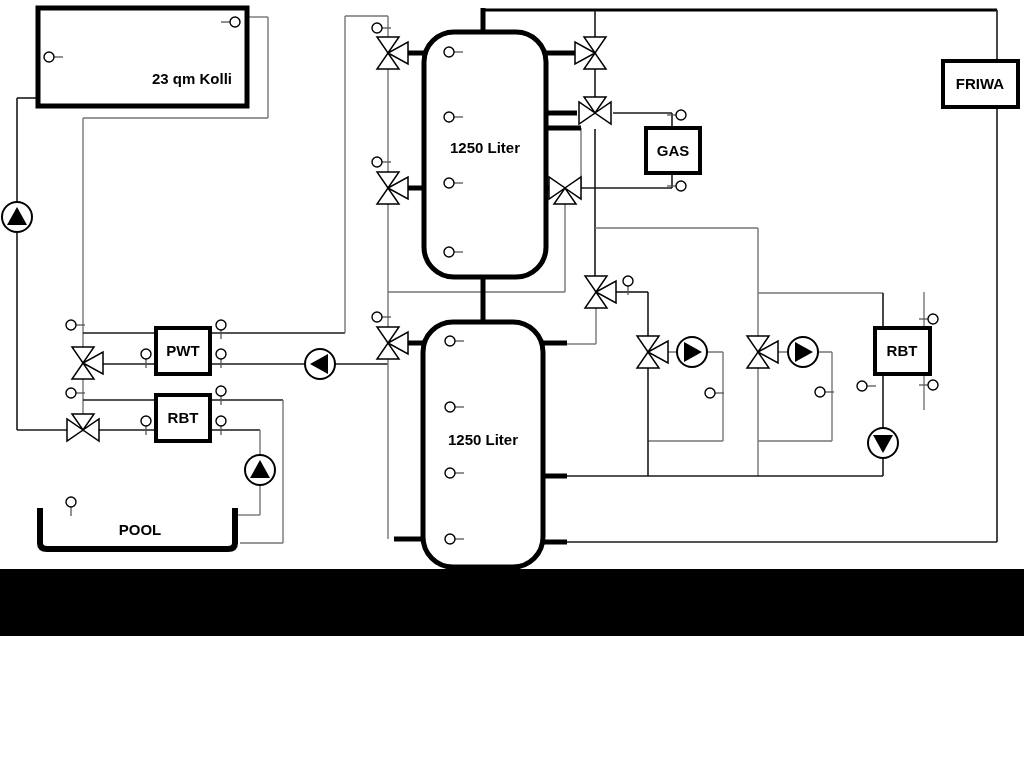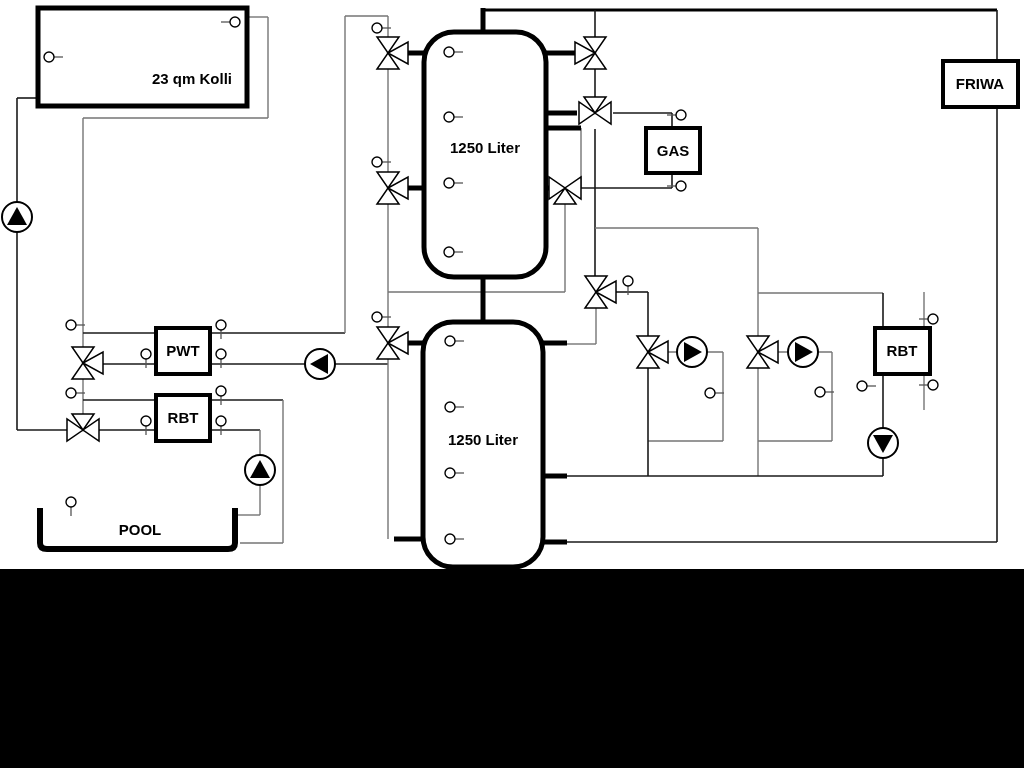--- a/index.html
+++ b/index.html
@@ -1,16 +1,16 @@
 <!DOCTYPE html>
 <html><head>
 <meta charset="utf-8">
 <style>
   html,body{margin:0;padding:0;background:#fff;}
-  #stage{position:relative;width:1024px;height:768px;background:#fff;overflow:hidden;
+  #stage{position:relative;width:1024px;height:636px;background:#fff;overflow:hidden;
          font-family:"Liberation Sans",sans-serif;}
   svg{display:block}
   .pg{stroke:#757575;stroke-width:1.4;fill:none}
   .pb{stroke:#1a1a1a;stroke-width:1.6;fill:none}
   .m {stroke:#000;stroke-width:3;fill:none}
   .thick{stroke:#000;stroke-width:5;fill:none}
   .box{fill:#fff;stroke:#000;stroke-width:4}
   .bigbox{fill:#fff;stroke:#000;stroke-width:5}
   .valve{fill:#fff;stroke:#000;stroke-width:1.5;stroke-linejoin:miter}
   .pumpc{fill:#fff;stroke:#000;stroke-width:2}

